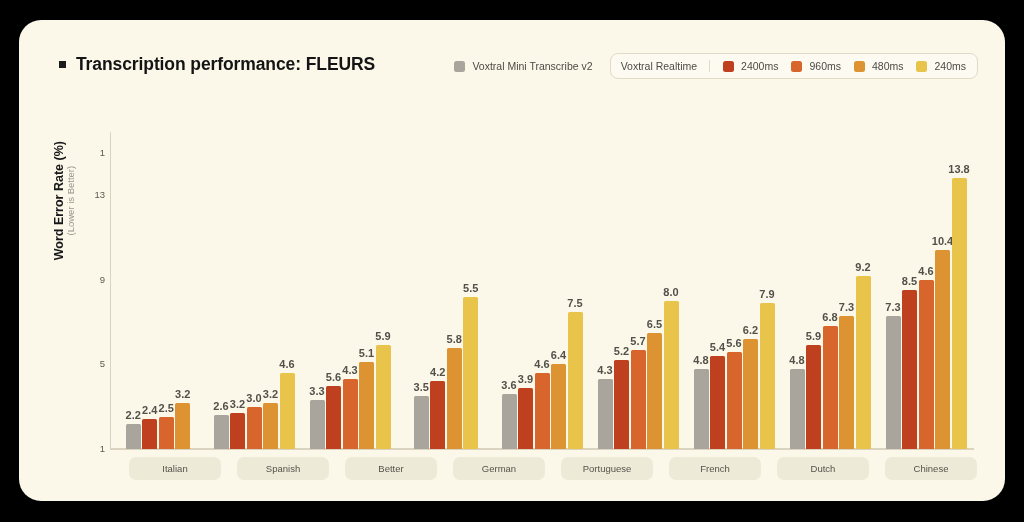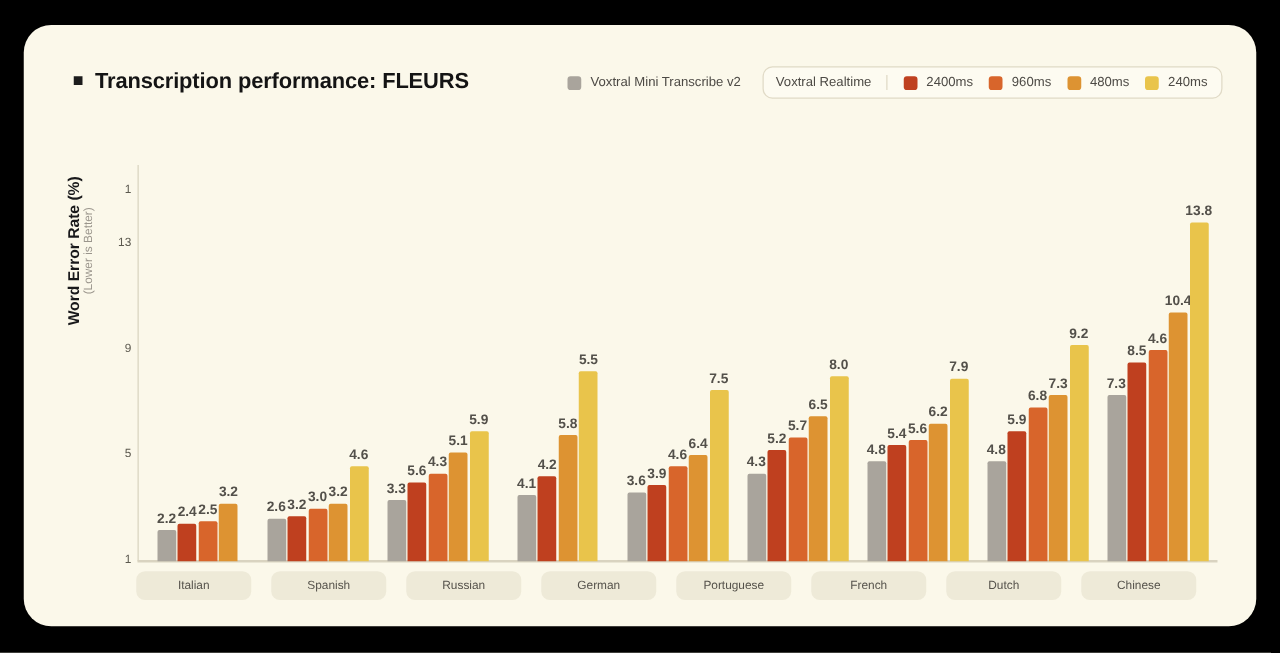--- a/index.html
+++ b/index.html
@@ -198,21 +198,21 @@
     margin-bottom: 3px;
     white-space: nowrap;
   }
   .bar {
     width: 15px;
     border-radius: 1.5px 1.5px 0 0;
   }
 
   #xlabels {
     position: absolute;
-    left: 82px;
+    left: 102px;
     top: 437px;
     width: 864px;
     display: flex;
   }
   .xlabel-cell {
     flex: 1 1 0;
     display: flex;
     justify-content: center;
   }
   .xlabel-pill {
@@ -347,21 +347,21 @@
               </div>
               <div class="bar-slot">
                 <div class="bar-value">5.9</div>
                 <div class="bar" style="height: 103.6px; background: rgb(233, 196, 75);"></div>
               </div>
             </div>
           </div>
           <div class="group">
             <div class="bars">
               <div class="bar-slot">
-                <div class="bar-value">4.1</div>
+                <div class="bar-value">3.5</div>
                 <div class="bar" style="height: 52.8571px; background: rgb(169, 164, 156);"></div>
               </div>
               <div class="bar-slot">
                 <div class="bar-value">4.2</div>
                 <div class="bar" style="height: 67.6571px; background: rgb(191, 64, 31);"></div>
               </div>
               <div class="bar-slot">
                 <div class="bar-value">5.8</div>
                 <div class="bar" style="height: 101.486px; background: rgb(221, 147, 50);"></div>
               </div>
@@ -493,21 +493,21 @@
           </div>
         </div>
       <div id="xlabels">
           <div class="xlabel-cell">
             <div class="xlabel-pill">Italian</div>
           </div>
           <div class="xlabel-cell">
             <div class="xlabel-pill">Spanish</div>
           </div>
           <div class="xlabel-cell">
-            <div class="xlabel-pill">Russian</div>
+            <div class="xlabel-pill">Better</div>
           </div>
           <div class="xlabel-cell">
             <div class="xlabel-pill">German</div>
           </div>
           <div class="xlabel-cell">
             <div class="xlabel-pill">Portuguese</div>
           </div>
           <div class="xlabel-cell">
             <div class="xlabel-pill">French</div>
           </div>

